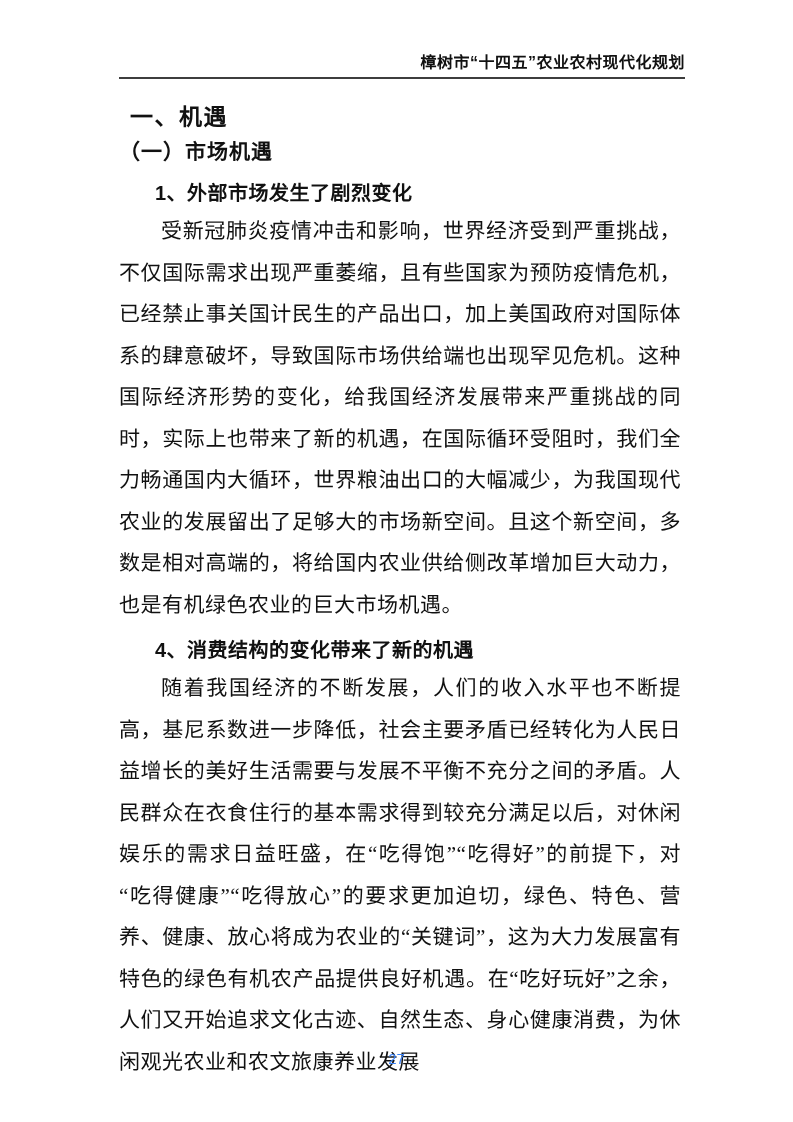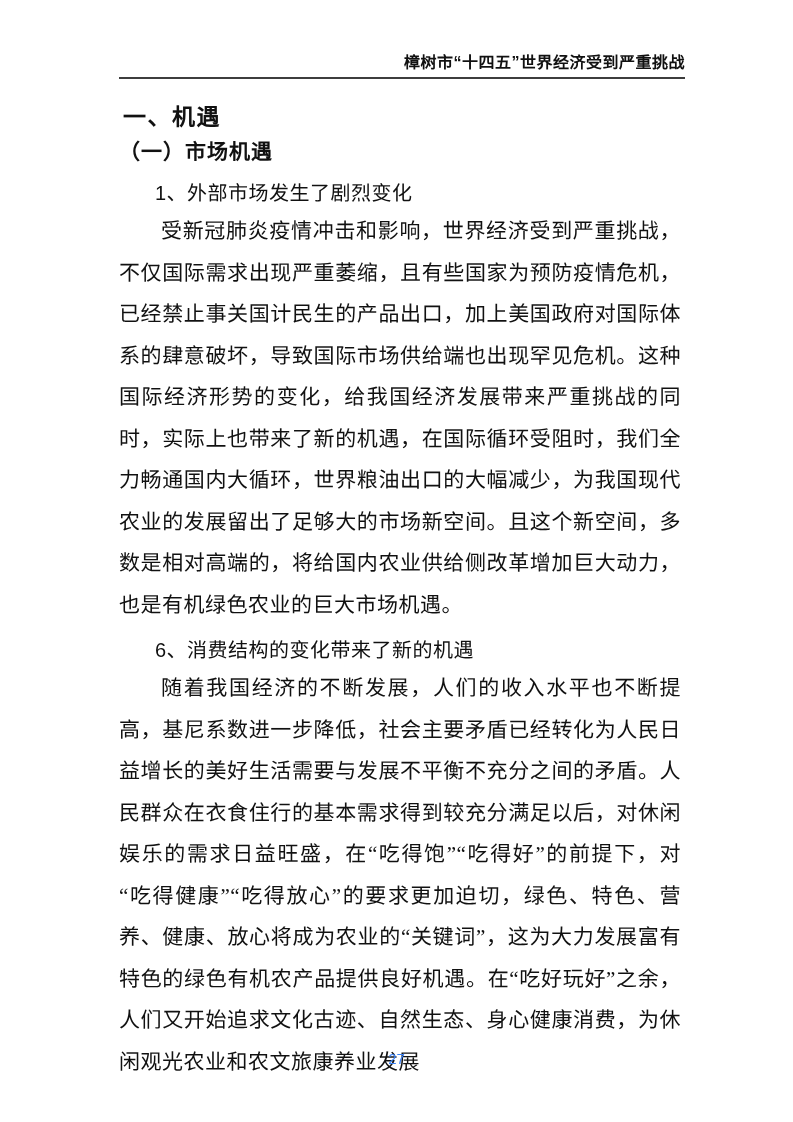--- a/index.html
+++ b/index.html
@@ -23,39 +23,39 @@
     font-family: "Liberation Sans", sans-serif;
     font-weight: 700;
     font-size: 16px;
     line-height: 19px;
     letter-spacing: 0.5px;
   }
   .doc-body {
     margin: 0 108px 0 119px;
   }
   .chapter-heading {
-    margin: 26px 0 0 4px;
+    margin: 26px 0 0 11px;
     font-size: 23px;
     line-height: 26px;
     font-weight: 700;
     letter-spacing: 1.5px;
   }
   .section-heading {
     margin: 8px 0 0 0;
     font-size: 21px;
     line-height: 26px;
     font-weight: 700;
     letter-spacing: 1px;
   }
   .subsection-heading {
     margin: 16px 0 0 36px;
     font-family: "Liberation Sans", sans-serif;
     font-size: 20px;
     line-height: 24px;
-    font-weight: 400;
+    font-weight: 700;
     letter-spacing: 0.5px;
   }
   .doc-section + .doc-section .subsection-heading {
     margin-top: 12px;
   }
   .body-text {
     margin: 6px 4px 0 0;
     font-size: 21px;
     line-height: 41.5px;
     letter-spacing: 0.5px;
@@ -75,36 +75,36 @@
     font-size: 15px;
     color: #3b82f6;
   }
 </style>
 </head>
 <body>
 
 <div class="page">
 
   <header class="doc-header">
-    <div class="doc-header-title">樟树市“十四五”世界经济受到严重挑战</div>
+    <div class="doc-header-title">樟树市“十四五”农业农村现代化规划</div>
   </header>
 
   <main class="doc-body">
 
     <h1 class="chapter-heading">一、机遇</h1>
 
     <h2 class="section-heading">（一）市场机遇</h2>
 
     <section class="doc-section">
       <h3 class="subsection-heading">1、外部市场发生了剧烈变化</h3>
       <p class="body-text">受新冠肺炎疫情冲击和影响，世界经济受到严重挑战，不仅国际需求出现严重萎缩，且有些国家为预防疫情危机，已经禁止事关国计民生的产品出口，加上美国政府对国际体系的肆意破坏，导致国际市场供给端也出现罕见危机。这种国际经济形势的变化，给我国经济发展带来严重挑战的同时，实际上也带来了新的机遇，在国际循环受阻时，我们全力畅通国内大循环，世界粮油出口的大幅减少，为我国现代农业的发展留出了足够大的市场新空间。且这个新空间，多数是相对高端的，将给国内农业供给侧改革增加巨大动力，也是有机绿色农业的巨大市场机遇。</p>
     </section>
 
     <section class="doc-section">
-      <h3 class="subsection-heading">6、消费结构的变化带来了新的机遇</h3>
+      <h3 class="subsection-heading">4、消费结构的变化带来了新的机遇</h3>
       <p class="body-text">随着我国经济的不断发展，人们的收入水平也不断提高，基尼系数进一步降低，社会主要矛盾已经转化为人民日益增长的美好生活需要与发展不平衡不充分之间的矛盾。人民群众在衣食住行的基本需求得到较充分满足以后，对休闲娱乐的需求日益旺盛，在“吃得饱”“吃得好”的前提下，对“吃得健康”“吃得放心”的要求更加迫切，绿色、特色、营养、健康、放心将成为农业的“关键词”，这为大力发展富有特色的绿色有机农产品提供良好机遇。在“吃好玩好”之余，人们又开始追求文化古迹、自然生态、身心健康消费，为休闲观光农业和农文旅康养业发展</p>
     </section>
 
   </main>
 
   <footer class="doc-footer">
     <span class="page-number">27</span>
   </footer>
 
 </div>

